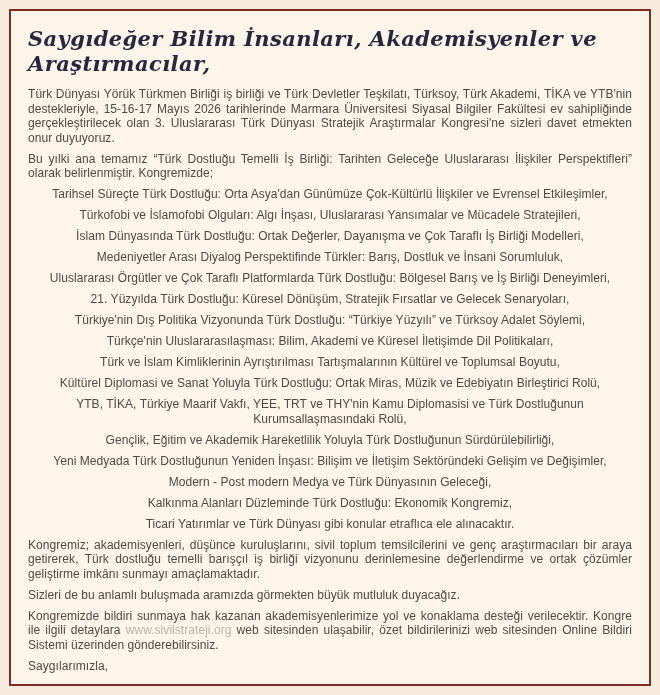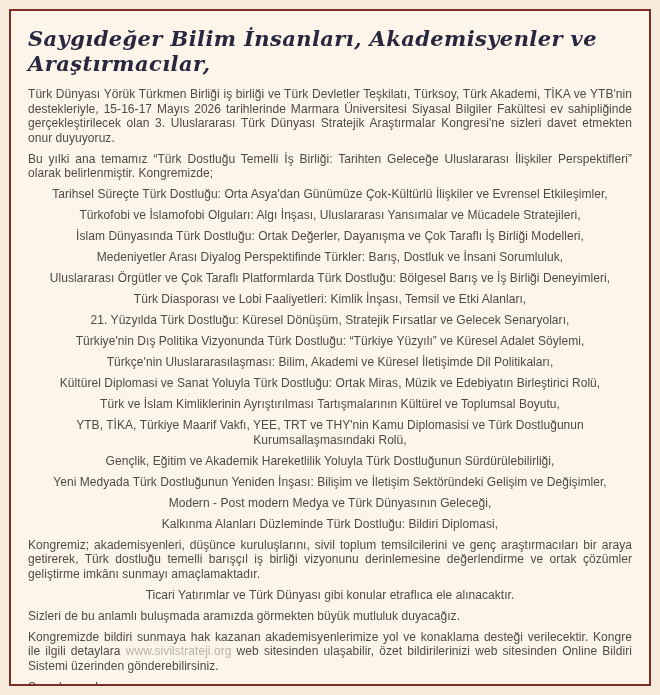--- a/index.html
+++ b/index.html
@@ -71,34 +71,33 @@
 
   <p class="body">Türk Dünyası Yörük Türkmen Birliği iş birliği ve Türk Devletler Teşkilatı, Türksoy, Türk Akademi, TİKA ve YTB'nin destekleriyle, 15-16-17 Mayıs 2026 tarihlerinde Marmara Üniversitesi Siyasal Bilgiler Fakültesi ev sahipliğinde gerçekleştirilecek olan 3. Uluslararası Türk Dünyası Stratejik Araştırmalar Kongresi'ne sizleri davet etmekten onur duyuyoruz.</p>
 
   <p class="body">Bu yılki ana temamız “Türk Dostluğu Temelli İş Birliği: Tarihten Geleceğe Uluslararası İlişkiler Perspektifleri” olarak belirlenmiştir. Kongremizde;</p>
 
   <p class="body topic">Tarihsel Süreçte Türk Dostluğu: Orta Asya'dan Günümüze Çok-Kültürlü İlişkiler ve Evrensel Etkileşimler,</p>
   <p class="body topic">Türkofobi ve İslamofobi Olguları: Algı İnşası, Uluslararası Yansımalar ve Mücadele Stratejileri,</p>
   <p class="body topic">İslam Dünyasında Türk Dostluğu: Ortak Değerler, Dayanışma ve Çok Taraflı İş Birliği Modelleri,</p>
   <p class="body topic">Medeniyetler Arası Diyalog Perspektifinde Türkler: Barış, Dostluk ve İnsani Sorumluluk,</p>
   <p class="body topic">Uluslararası Örgütler ve Çok Taraflı Platformlarda Türk Dostluğu: Bölgesel Barış ve İş Birliği Deneyimleri,</p>
-  <p class="body topic">Türk Diasporası ve Lobi Faaliyetleri: Kimlik İnşası, Temsil ve Etki Alanları,</p>
   <p class="body topic">21. Yüzyılda Türk Dostluğu: Küresel Dönüşüm, Stratejik Fırsatlar ve Gelecek Senaryoları,</p>
-  <p class="body topic">Türkiye'nin Dış Politika Vizyonunda Türk Dostluğu: “Türkiye Yüzyılı” ve Küresel Adalet Söylemi,</p>
+  <p class="body topic">Türkiye'nin Dış Politika Vizyonunda Türk Dostluğu: “Türkiye Yüzyılı” ve Türksoy Adalet Söylemi,</p>
   <p class="body topic">Türkçe'nin Uluslararasılaşması: Bilim, Akademi ve Küresel İletişimde Dil Politikaları,</p>
+  <p class="body topic">Türk ve İslam Kimliklerinin Ayrıştırılması Tartışmalarının Kültürel ve Toplumsal Boyutu,</p>
   <p class="body topic">Kültürel Diplomasi ve Sanat Yoluyla Türk Dostluğu: Ortak Miras, Müzik ve Edebiyatın Birleştirici Rolü,</p>
-  <p class="body topic">Türk ve İslam Kimliklerinin Ayrıştırılması Tartışmalarının Kültürel ve Toplumsal Boyutu,</p>
   <p class="body topic">YTB, TİKA, Türkiye Maarif Vakfı, YEE, TRT ve THY'nin Kamu Diplomasisi ve Türk Dostluğunun Kurumsallaşmasındaki Rolü,</p>
   <p class="body topic">Gençlik, Eğitim ve Akademik Hareketlilik Yoluyla Türk Dostluğunun Sürdürülebilirliği,</p>
   <p class="body topic">Yeni Medyada Türk Dostluğunun Yeniden İnşası: Bilişim ve İletişim Sektöründeki Gelişim ve Değişimler,</p>
   <p class="body topic">Modern - Post modern Medya ve Türk Dünyasının Geleceği,</p>
-  <p class="body topic">Kalkınma Alanları Düzleminde Türk Dostluğu: Bildiri Diplomasi,</p>
+  <p class="body topic">Kalkınma Alanları Düzleminde Türk Dostluğu: Ekonomik Kongremiz,</p>
+  <p class="body topic">Ticari Yatırımlar ve Türk Dünyası gibi konular etraflıca ele alınacaktır.</p>
+
   <p class="body">Kongremiz; akademisyenleri, düşünce kuruluşlarını, sivil toplum temsilcilerini ve genç araştırmacıları bir araya getirerek, Türk dostluğu temelli barışçıl iş birliği vizyonunu derinlemesine değerlendirme ve ortak çözümler geliştirme imkânı sunmayı amaçlamaktadır.</p>
-
-  <p class="body topic">Ticari Yatırımlar ve Türk Dünyası gibi konular etraflıca ele alınacaktır.</p>
 
   <p class="body">Sizleri de bu anlamlı buluşmada aramızda görmekten büyük mutluluk duyacağız.</p>
 
   <p class="body"><span>Kongremizde bildiri sunmaya hak kazanan akademisyenlerimize yol ve konaklama desteği verilecektir. Kongre ile ilgili detaylara </span><span class="link">www.sivilstrateji.org</span><span> web sitesinden ulaşabilir, özet bildirilerinizi web sitesinden Online Bildiri Sistemi üzerinden gönderebilirsiniz.</span></p>
 
   <p class="body">Saygılarımızla,</p>
 
   <div class="signature">
     <div>Prof. Dr. Nail YILMAZ</div>
     <div>Bilim Kurulu Başkanı</div>

